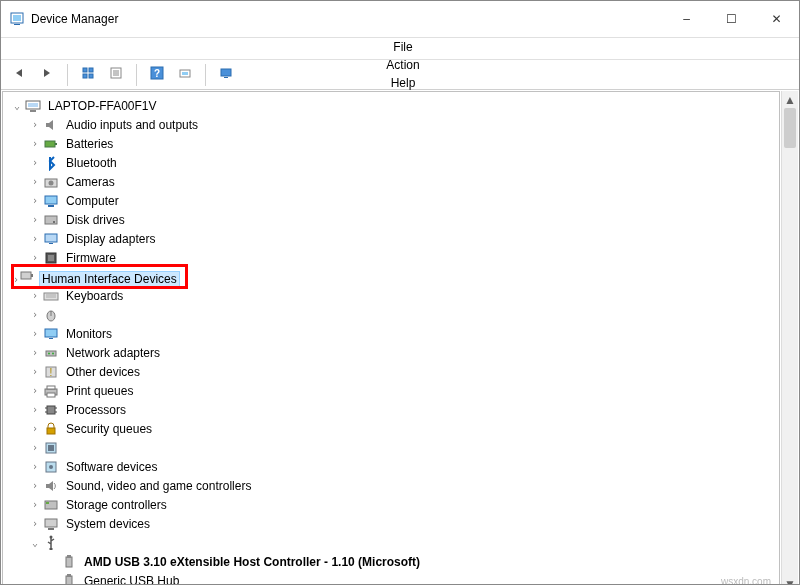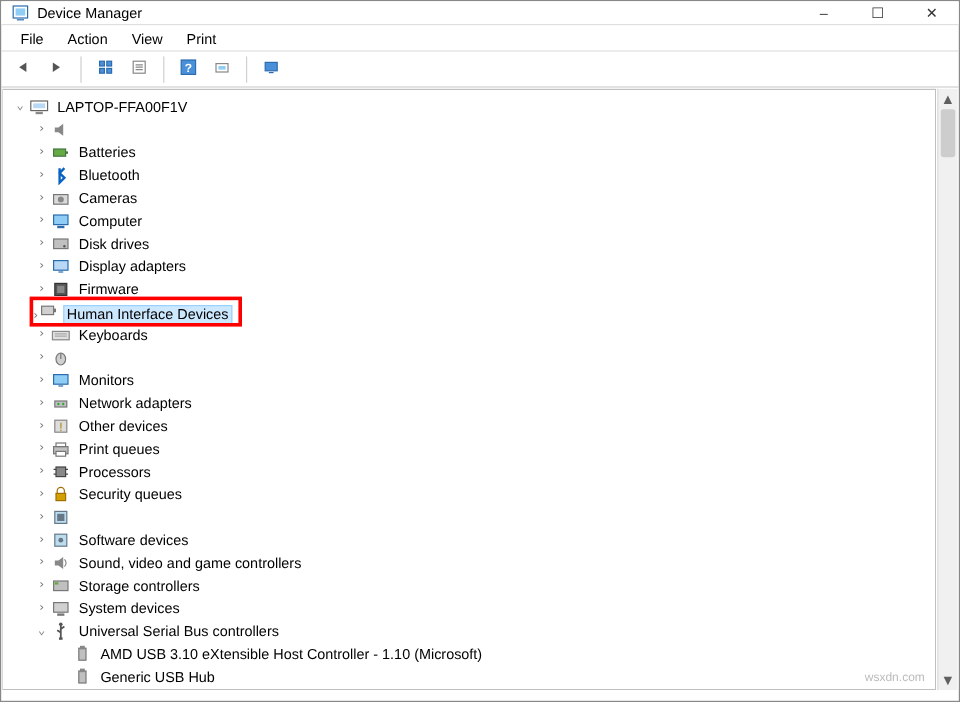--- a/index.html
+++ b/index.html
@@ -10,44 +10,45 @@
     background: #fff;
     width: 800px;
     height: 585px;
     overflow: hidden;
     border: 1px solid #888;
   }
   
   .titlebar {
     display: flex;
     align-items: center;
-    height: 20px;
+    height: 37px;
     background: #fff;
     border-bottom: 1px solid #e0e0e0;
   }
   .titlebar-icon {
     width: 16px; height: 16px;
     margin: 0 6px 0 8px;
     display:inline-block;
   }
   .titlebar-title { flex: 0 0 auto; }
   .titlebar-spacer { flex: 1; }
   .winbtn {
     width: 45px; height: 30px;
     display: flex; align-items: center; justify-content: center;
     font-size: 12px;
     color:#333;
   }
   
   .menubar {
     display: flex;
-    align-items: flex-end;
+    align-items: center;
     height: 22px;
     padding-left: 6px;
     border-bottom: 1px solid #e0e0e0;
+    flex-direction: column;
   }
   .menu-item {
     padding: 2px 10px;
   }
   
   .toolbar {
     display:flex;
     align-items:center;
     height: 30px;
     padding-left: 6px;
@@ -133,21 +134,21 @@
   <span class="titlebar-title">Device Manager</span>
   <span class="titlebar-spacer"></span>
   <div class="winbtn">–</div>
   <div class="winbtn">☐</div>
   <div class="winbtn">✕</div>
 </div>
 
 <div class="menubar">
   <div class="menu-item">File</div>
   <div class="menu-item">Action</div>
-  <div class="menu-item">View</div>
+  <div class="menu-item">Help</div>
   <div class="menu-item">Print</div>
 </div>
 
 <div class="toolbar">
   <div class="tbtn">
     <span>
       <svg width="14" height="14">
           <path d="M10 3 L4 7 L10 11 Z" fill="#555"></path>
         </svg>
     </span>
@@ -222,20 +223,21 @@
         </span>
         <span class="label">LAPTOP-FFA00F1V</span>
       </div>
       <div class="row" style="padding-left: 18px;">
         <span class="toggle">›</span>
         <span class="rowicon">
           <svg width="16" height="16">
             <path d="M3 6v4h3l4 3V3L6 6z" fill="#888"></path>
           </svg>
         </span>
+        <span class="label">Audio inputs and outputs</span>
       </div>
       <div class="row" style="padding-left: 18px;">
         <span class="toggle">›</span>
         <span class="rowicon">
           <svg width="16" height="16">
             <rect x="2" y="5" width="10" height="6" fill="#6a4" stroke="#474"></rect>
             <rect x="12" y="7" width="2" height="2" fill="#474"></rect>
           </svg>
         </span>
         <span class="label">Batteries</span>
@@ -293,21 +295,21 @@
         <span class="toggle">›</span>
         <span class="rowicon">
           <svg width="16" height="16">
             <rect x="3" y="3" width="10" height="10" fill="#555" stroke="#333"></rect>
             <rect x="5" y="5" width="6" height="6" fill="#888"></rect>
           </svg>
         </span>
         <span class="label">Firmware</span>
       </div>
       <div class="row selected" style="padding-left: 0px;">
-        <div class="highlight-box" style="display: inline-block; padding: 1px 6px 1px 0px; margin-left: 18px;"><span class="toggle">›</span><span class="rowicon">
+        <div class="highlight-box" style="display: inline-block; padding: 1px 6px 1px 0px; margin-left: 4px;"><span class="toggle">›</span><span class="rowicon">
             <svg width="16" height="16">
               <rect x="2" y="5" width="10" height="7" fill="#d0d0d0" stroke="#777"></rect>
               <rect x="12" y="7" width="2" height="3" fill="#777"></rect>
             </svg>
           </span><span class="label">Human Interface Devices</span></div>
       </div>
       <div class="row" style="padding-left: 18px;">
         <span class="toggle">›</span>
         <span class="rowicon">
           <svg width="16" height="16">
@@ -443,23 +445,22 @@
       </div>
       <div class="row" style="padding-left: 18px;">
         <span class="toggle">⌄</span>
         <span class="rowicon">
           <svg width="16" height="16">
             <path d="M8 2v12 M8 6l3-2 M8 9l-3-2" stroke="#555" fill="none" stroke-width="1.5"></path>
             <circle cx="8" cy="2" r="1.5" fill="#555"></circle>
             <rect x="6.5" y="13" width="3" height="2" fill="#555"></rect>
           </svg>
         </span>
-        <span class="label">Universal Serial Bus controllers</span>
-      </div>
-      <div class="row" style="padding-left: 36px;">
+      </div>
+      <div class="row" style="padding-left: 36px; font-weight: bold;">
         <span class="toggle"></span>
         <span class="rowicon">
           <svg width="16" height="16">
             <rect x="5" y="3" width="6" height="10" fill="#c0c0c0" stroke="#777"></rect>
             <rect x="6" y="1" width="4" height="3" fill="#888"></rect>
           </svg>
         </span>
         <span class="label">AMD USB 3.10 eXtensible Host Controller - 1.10 (Microsoft)</span>
       </div>
       <div class="row" style="padding-left: 36px; text-align: right;">

